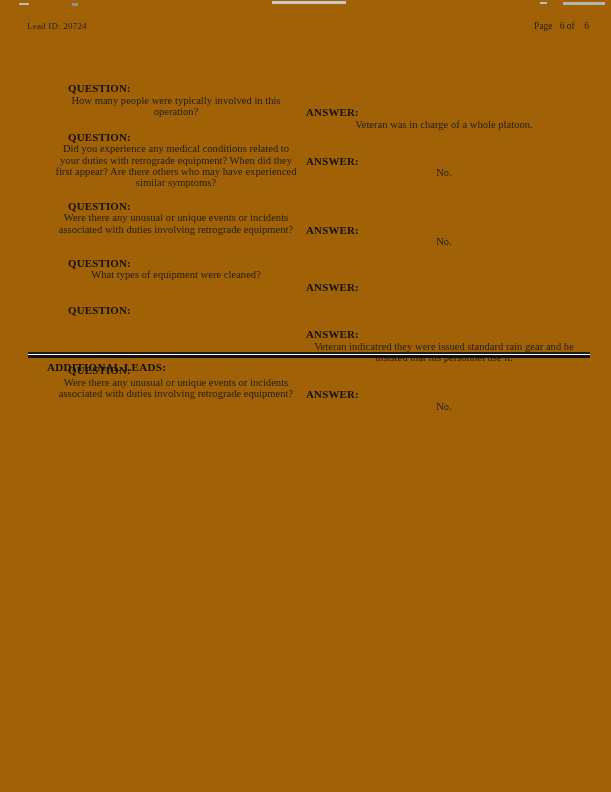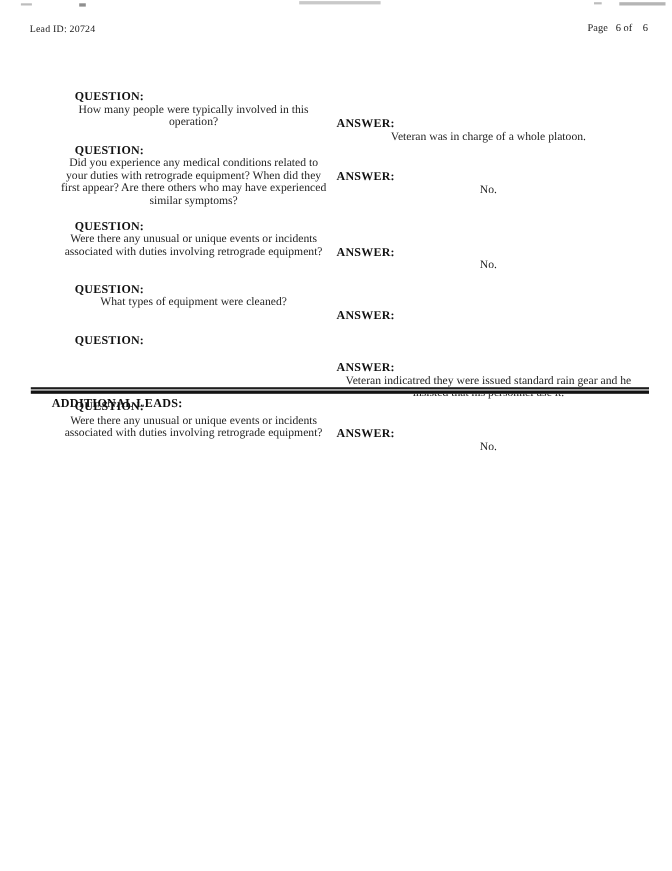--- a/index.html
+++ b/index.html
@@ -1,20 +1,20 @@
 <!DOCTYPE html>
 <html><head>
 <meta charset="utf-8">
 <style>
   html, body { margin: 0; padding: 0; background: #e9e9e9; }
   .page {
     position: relative;
     width: 611px;
     height: 792px;
-    background: #ffffff;
+    background: #a16207;
     font-family: "Liberation Serif", "DejaVu Serif", serif;
     color: #1b1b1b;
     overflow: hidden;
     margin: 0 auto;
   }
 
   
   .artifact { position: absolute; background: #c6c6c6; }
   .artifact.a1 { left: 19px;  top: 3px; width: 10px; height: 2px; background: #bdbdbd; }
   .artifact.a2 { left: 72px;  top: 3px; width: 6px;  height: 3px; background: #8f8f8f; }

